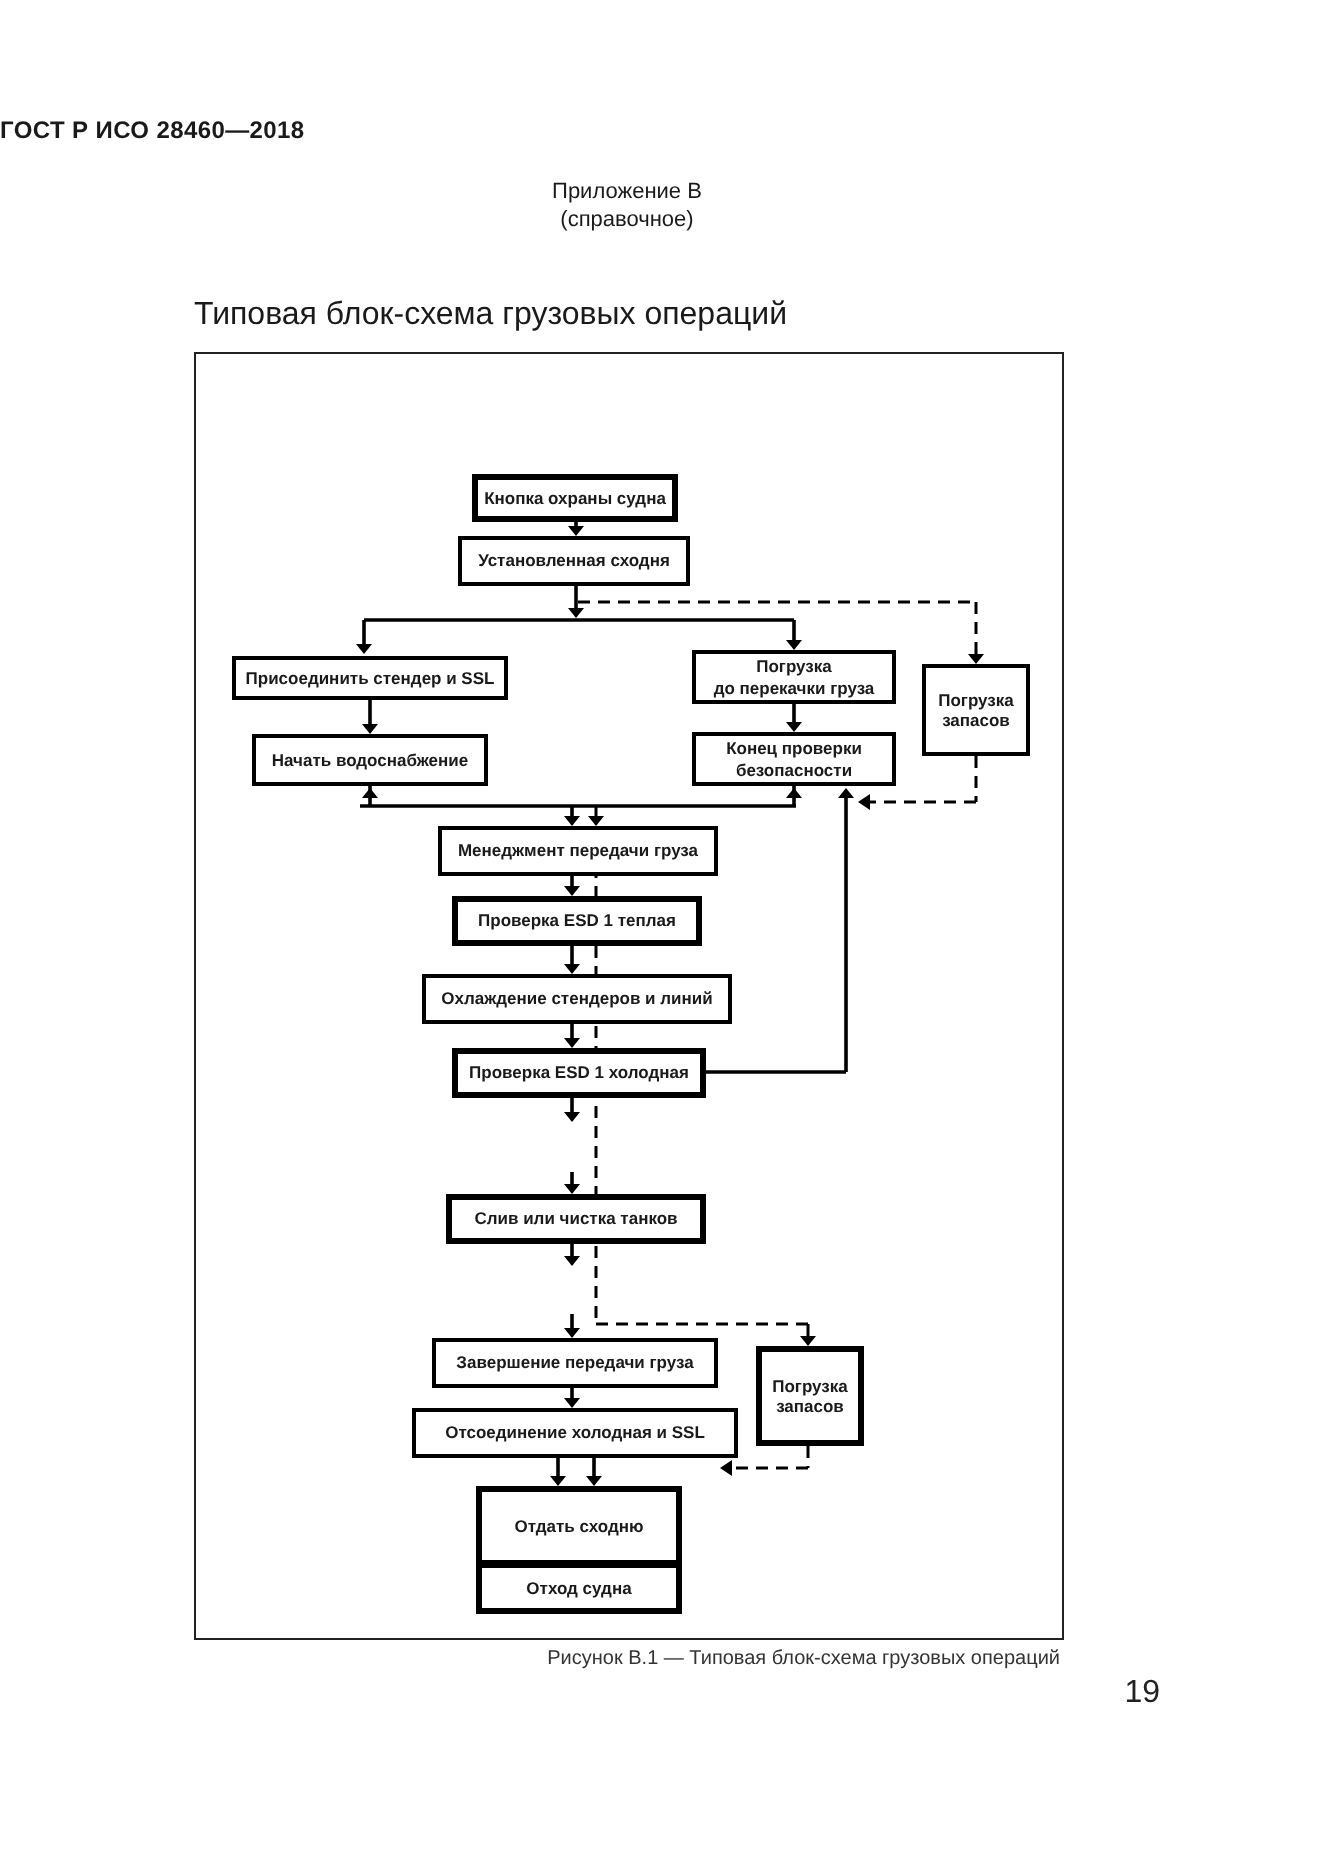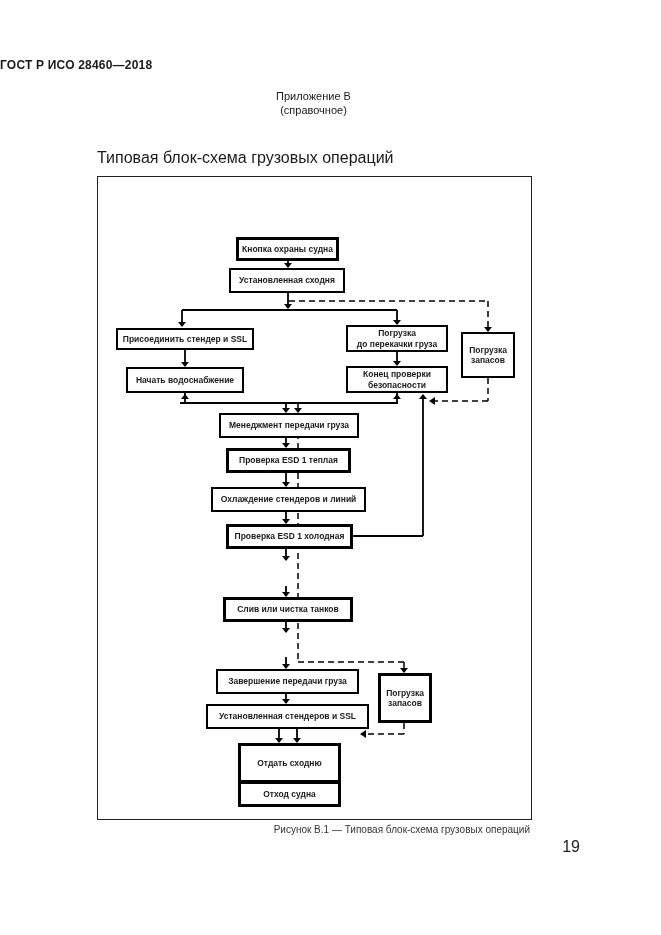--- a/index.html
+++ b/index.html
@@ -164,21 +164,21 @@
   <div class="node b3" style="left:125px;top:420px;width:130px;height:25px">
     <span>Слив или чистка танков</span>
   </div>
 
 
   <div class="node" style="left:118px;top:492px;width:143px;height:25px">
     <span>Завершение передачи груза</span>
   </div>
 
   <div class="node" style="left:108px;top:527px;width:163px;height:25px">
-    <span>Установленная стендеров и SSL</span>
+    <span>Отсоединение холодная и SSL</span>
   </div>
 
   <div class="node b3" style="left:280px;top:496px;width:54px;height:50px">
     <span>Погрузка</span>
     <span>запасов</span>
   </div>
 
   <div class="node b3" style="left:140px;top:566px;width:103px;height:40px">
     <span>Отдать сходню</span>
   </div>

